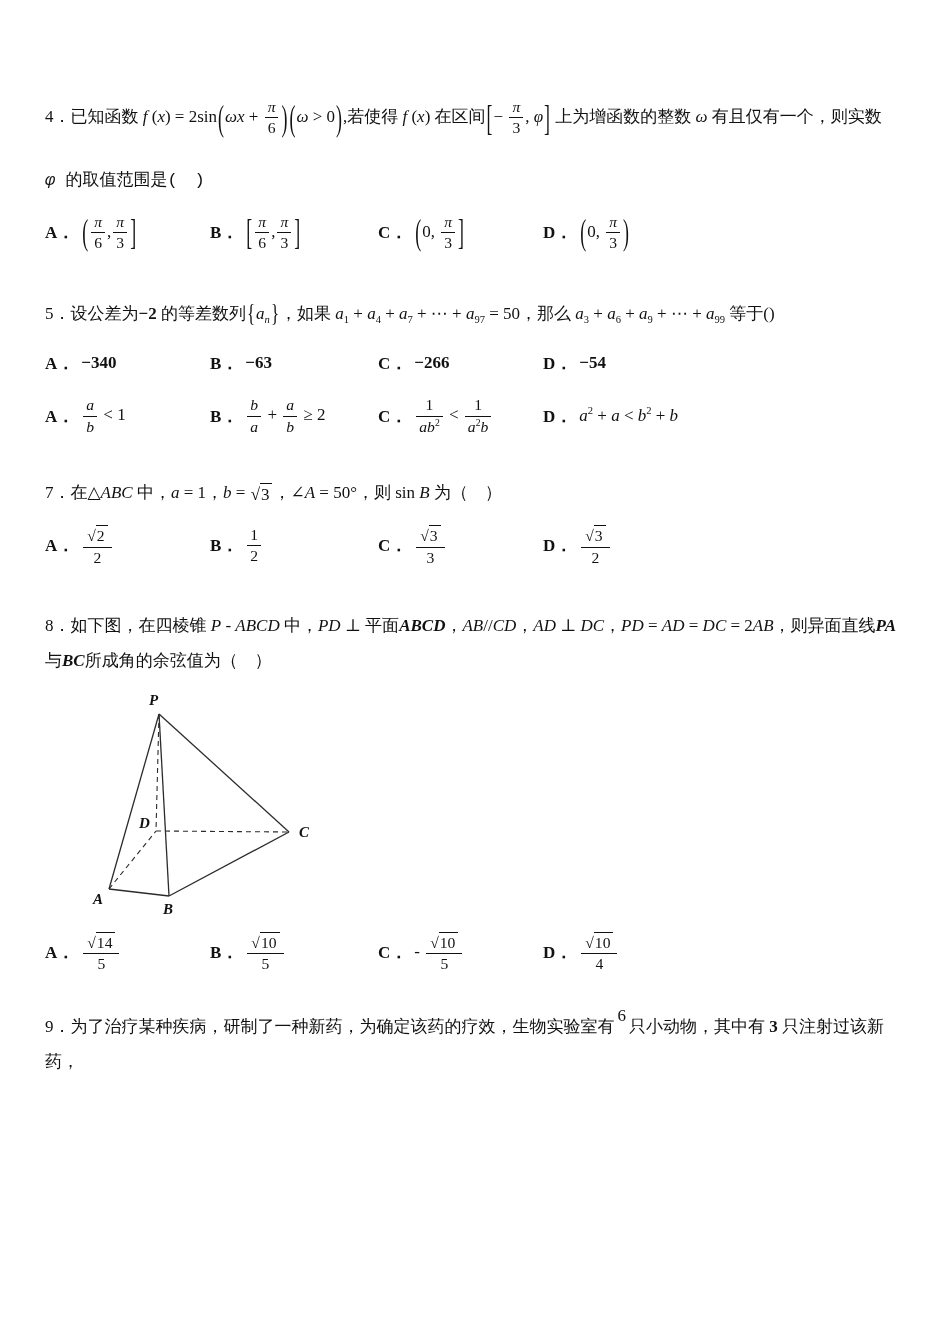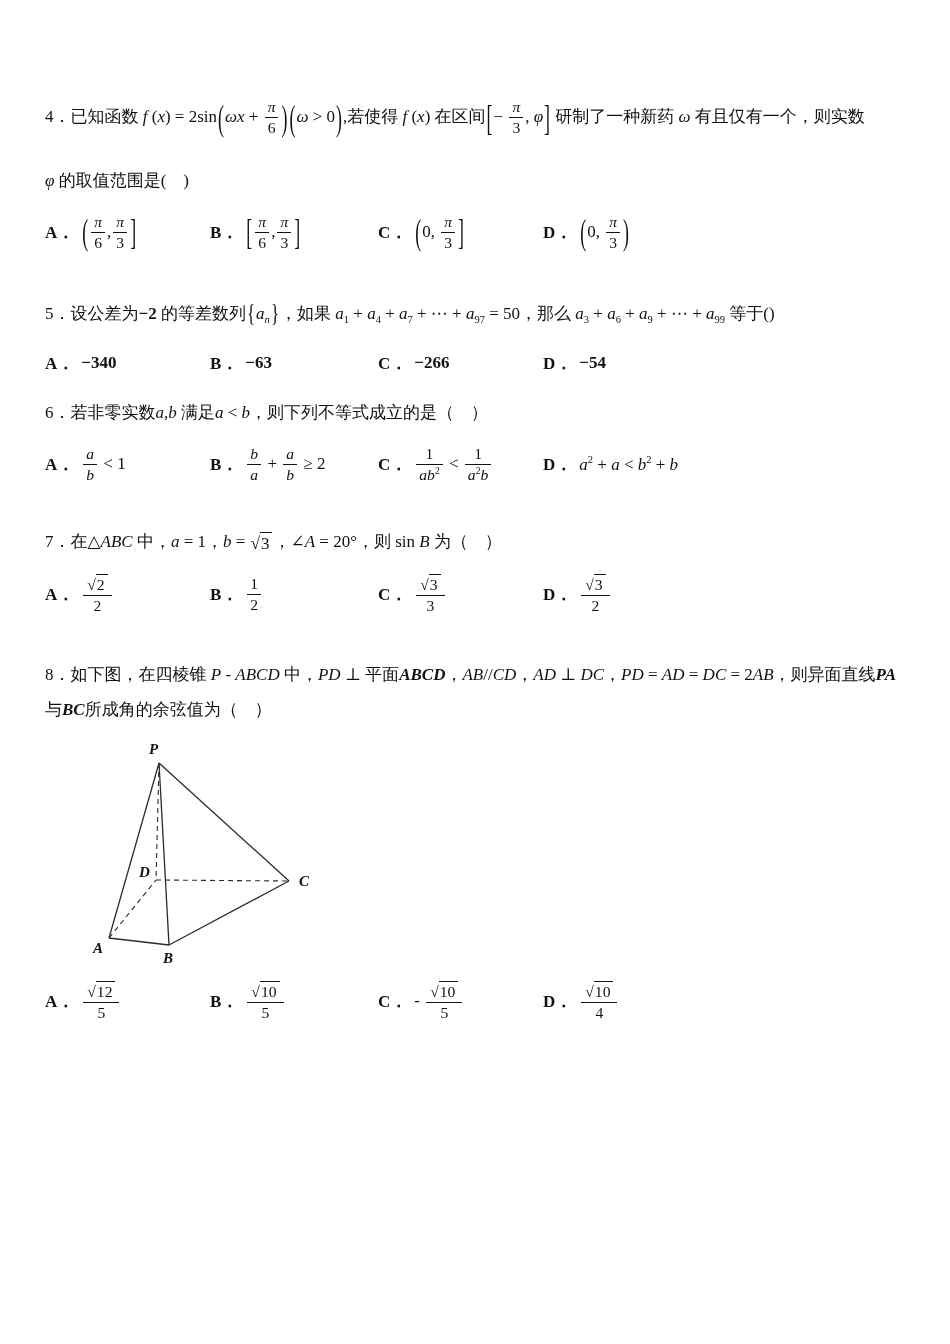--- a/index.html
+++ b/index.html
@@ -4,21 +4,21 @@
 <style>
   * { box-sizing: border-box; }
   html,body { margin:0; padding:0; background:#fff; }
   .page {
     width:950px; height:1344px; margin:0 auto; background:#ffffff;
     padding:98px 40px 30px 45px; overflow:hidden; color:#111;
     font-family:"Liberation Serif","DejaVu Serif",serif;
   }
   .q { margin:0; }
   .stem { font-size:17px; line-height:2.05; margin:0; }
-  .stem2 { margin-top:26px; }
+  .stem2 { margin-top:26px;font-family:Liberation Mono, monospace; }
   
   .opts { display:grid; grid-template-columns:165px 168px 165px auto; margin-top:14px; align-items:center; font-size:17px; }
   .opt { display:flex; align-items:center; gap:7px; min-height:34px; }
   .optlabel { font-weight:bold; }
   
   .mt { font-style:normal; }
   .mi { font-style:italic; }
   .mb { font-weight:bold; }
   .mbi { font-weight:bold; font-style:italic; }
   sup.msup, sub.msub { font-size:0.62em; line-height:0; }
@@ -49,21 +49,21 @@
 
 <div class="page">
 
   <section class="q" id="q4">
     <p class="stem"><span class="mt">4．已知函数 </span><span class="mi">f</span><span class="mt"> (</span><span class="mi">x</span><span class="mt">) = 2sin</span><span class="delim big">(</span><span class="mi">ωx</span><span class="mt"> + </span><span class="frac">
           <span class="num"><span class="mi">π</span></span>
           <span class="den"><span class="mt">6</span></span>
         </span><span class="delim big">)</span><span class="delim big">(</span><span class="mi">ω</span><span class="mt"> &gt; 0</span><span class="delim big">)</span><span class="mt">,若使得 </span><span class="mi">f</span><span class="mt"> (</span><span class="mi">x</span><span class="mt">) 在区间</span><span class="delim big">[</span><span class="mt">− </span><span class="frac">
           <span class="num"><span class="mi">π</span></span>
           <span class="den"><span class="mt">3</span></span>
-        </span><span class="mt">, </span><span class="mi">φ</span><span class="delim big">]</span><span class="mt"> 研制了一种新药 </span><span class="mi">ω</span><span class="mt"> 有且仅有一个，则实数</span></p>
+        </span><span class="mt">, </span><span class="mi">φ</span><span class="delim big">]</span><span class="mt"> 上为增函数的整数 </span><span class="mi">ω</span><span class="mt"> 有且仅有一个，则实数</span></p>
     <p class="stem stem2"><span class="mi">φ</span><span class="mt"> 的取值范围是(　)</span></p>
     <div class="opts">
       <div class="opt">
         <span class="optlabel">A．</span>
         <span class="optval"><span class="delim big">(</span><span class="frac">
               <span class="num"><span class="mi">π</span></span>
               <span class="den"><span class="mt">6</span></span>
             </span><span class="mt">,</span><span class="frac">
               <span class="num"><span class="mi">π</span></span>
               <span class="den"><span class="mt">3</span></span>
@@ -112,21 +112,20 @@
         <span class="optval"><span class="mb">−266</span></span>
       </div>
       <div class="opt">
         <span class="optlabel">D．</span>
         <span class="optval"><span class="mb">−54</span></span>
       </div>
     </div>
   </section>
 
   <section class="q" id="q6">
-    <p class="stem"><span class="mt">6．若非零实数</span><span class="mi">a</span><span class="mt">,</span><span class="mi">b</span><span class="mt"> 满足</span><span class="mi">a</span><span class="mt"> &lt; </span><span class="mi">b</span><span class="mt">，则下列不等式成立的是（　）</span></p>
     <div class="opts">
       <div class="opt">
         <span class="optlabel">A．</span>
         <span class="optval"><span class="frac">
               <span class="num"><span class="mi">a</span></span>
               <span class="den"><span class="mi">b</span></span>
             </span><span class="mt"> &lt; 1</span></span>
       </div>
       <div class="opt">
         <span class="optlabel">B．</span>
@@ -152,21 +151,21 @@
         <span class="optlabel">D．</span>
         <span class="optval"><span class="mi">a</span><sup class="msup"><span class="mt">2</span></sup><span class="mt"> + </span><span class="mi">a</span><span class="mt"> &lt; </span><span class="mi">b</span><sup class="msup"><span class="mt">2</span></sup><span class="mt"> + </span><span class="mi">b</span></span>
       </div>
     </div>
   </section>
 
   <section class="q" id="q7">
     <p class="stem"><span class="mt">7．在</span><span class="mt">△</span><span class="mi">ABC</span><span class="mt"> 中，</span><span class="mi">a</span><span class="mt"> = 1，</span><span class="mi">b</span><span class="mt"> = </span><span class="sqrt">
           <span class="rad">√</span>
           <span class="sqbody"><span class="mt">3</span></span>
-        </span><span class="mt">，∠</span><span class="mi">A</span><span class="mt"> = 20°</span><span class="mt">，则 </span><span class="mt">sin </span><span class="mi">B</span><span class="mt"> 为（　）</span></p>
+        </span><span class="mt">，∠</span><span class="mi">A</span><span class="mt"> = 50°</span><span class="mt">，则 </span><span class="mt">sin </span><span class="mi">B</span><span class="mt"> 为（　）</span></p>
     <div class="opts">
       <div class="opt">
         <span class="optlabel">A．</span>
         <span class="optval"><span class="frac">
               <span class="num"><span class="sqrt">
                   <span class="rad">√</span>
                   <span class="sqbody"><span class="mt">2</span></span>
                 </span></span>
               <span class="den"><span class="mt">2</span></span>
             </span></span>
@@ -219,21 +218,21 @@
         <text x="240" y="148">C</text>
         <text x="80" y="139">D</text>
       </svg>
     </figure>
     <div class="opts">
       <div class="opt">
         <span class="optlabel">A．</span>
         <span class="optval"><span class="frac">
               <span class="num"><span class="sqrt">
                   <span class="rad">√</span>
-                  <span class="sqbody"><span class="mt">12</span></span>
+                  <span class="sqbody"><span class="mt">14</span></span>
                 </span></span>
               <span class="den"><span class="mt">5</span></span>
             </span></span>
       </div>
       <div class="opt">
         <span class="optlabel">B．</span>
         <span class="optval"><span class="frac">
               <span class="num"><span class="sqrt">
                   <span class="rad">√</span>
                   <span class="sqbody"><span class="mt">10</span></span>
@@ -257,14 +256,17 @@
               <span class="num"><span class="sqrt">
                   <span class="rad">√</span>
                   <span class="sqbody"><span class="mt">10</span></span>
                 </span></span>
               <span class="den"><span class="mt">4</span></span>
             </span></span>
       </div>
     </div>
   </section>
 
+  <section class="q" id="q9">
+    <p class="stem"><span class="mt">9．为了治疗某种疾病，研制了一种新药，为确定该药的疗效，生物实验室有</span><span class="raised">6</span><span class="mt">只小动物，其中有 </span><span class="mb">3</span><span class="mt"> 只注射过该新药，</span></p>
+  </section>
 
 </div>
 
 </body></html>

